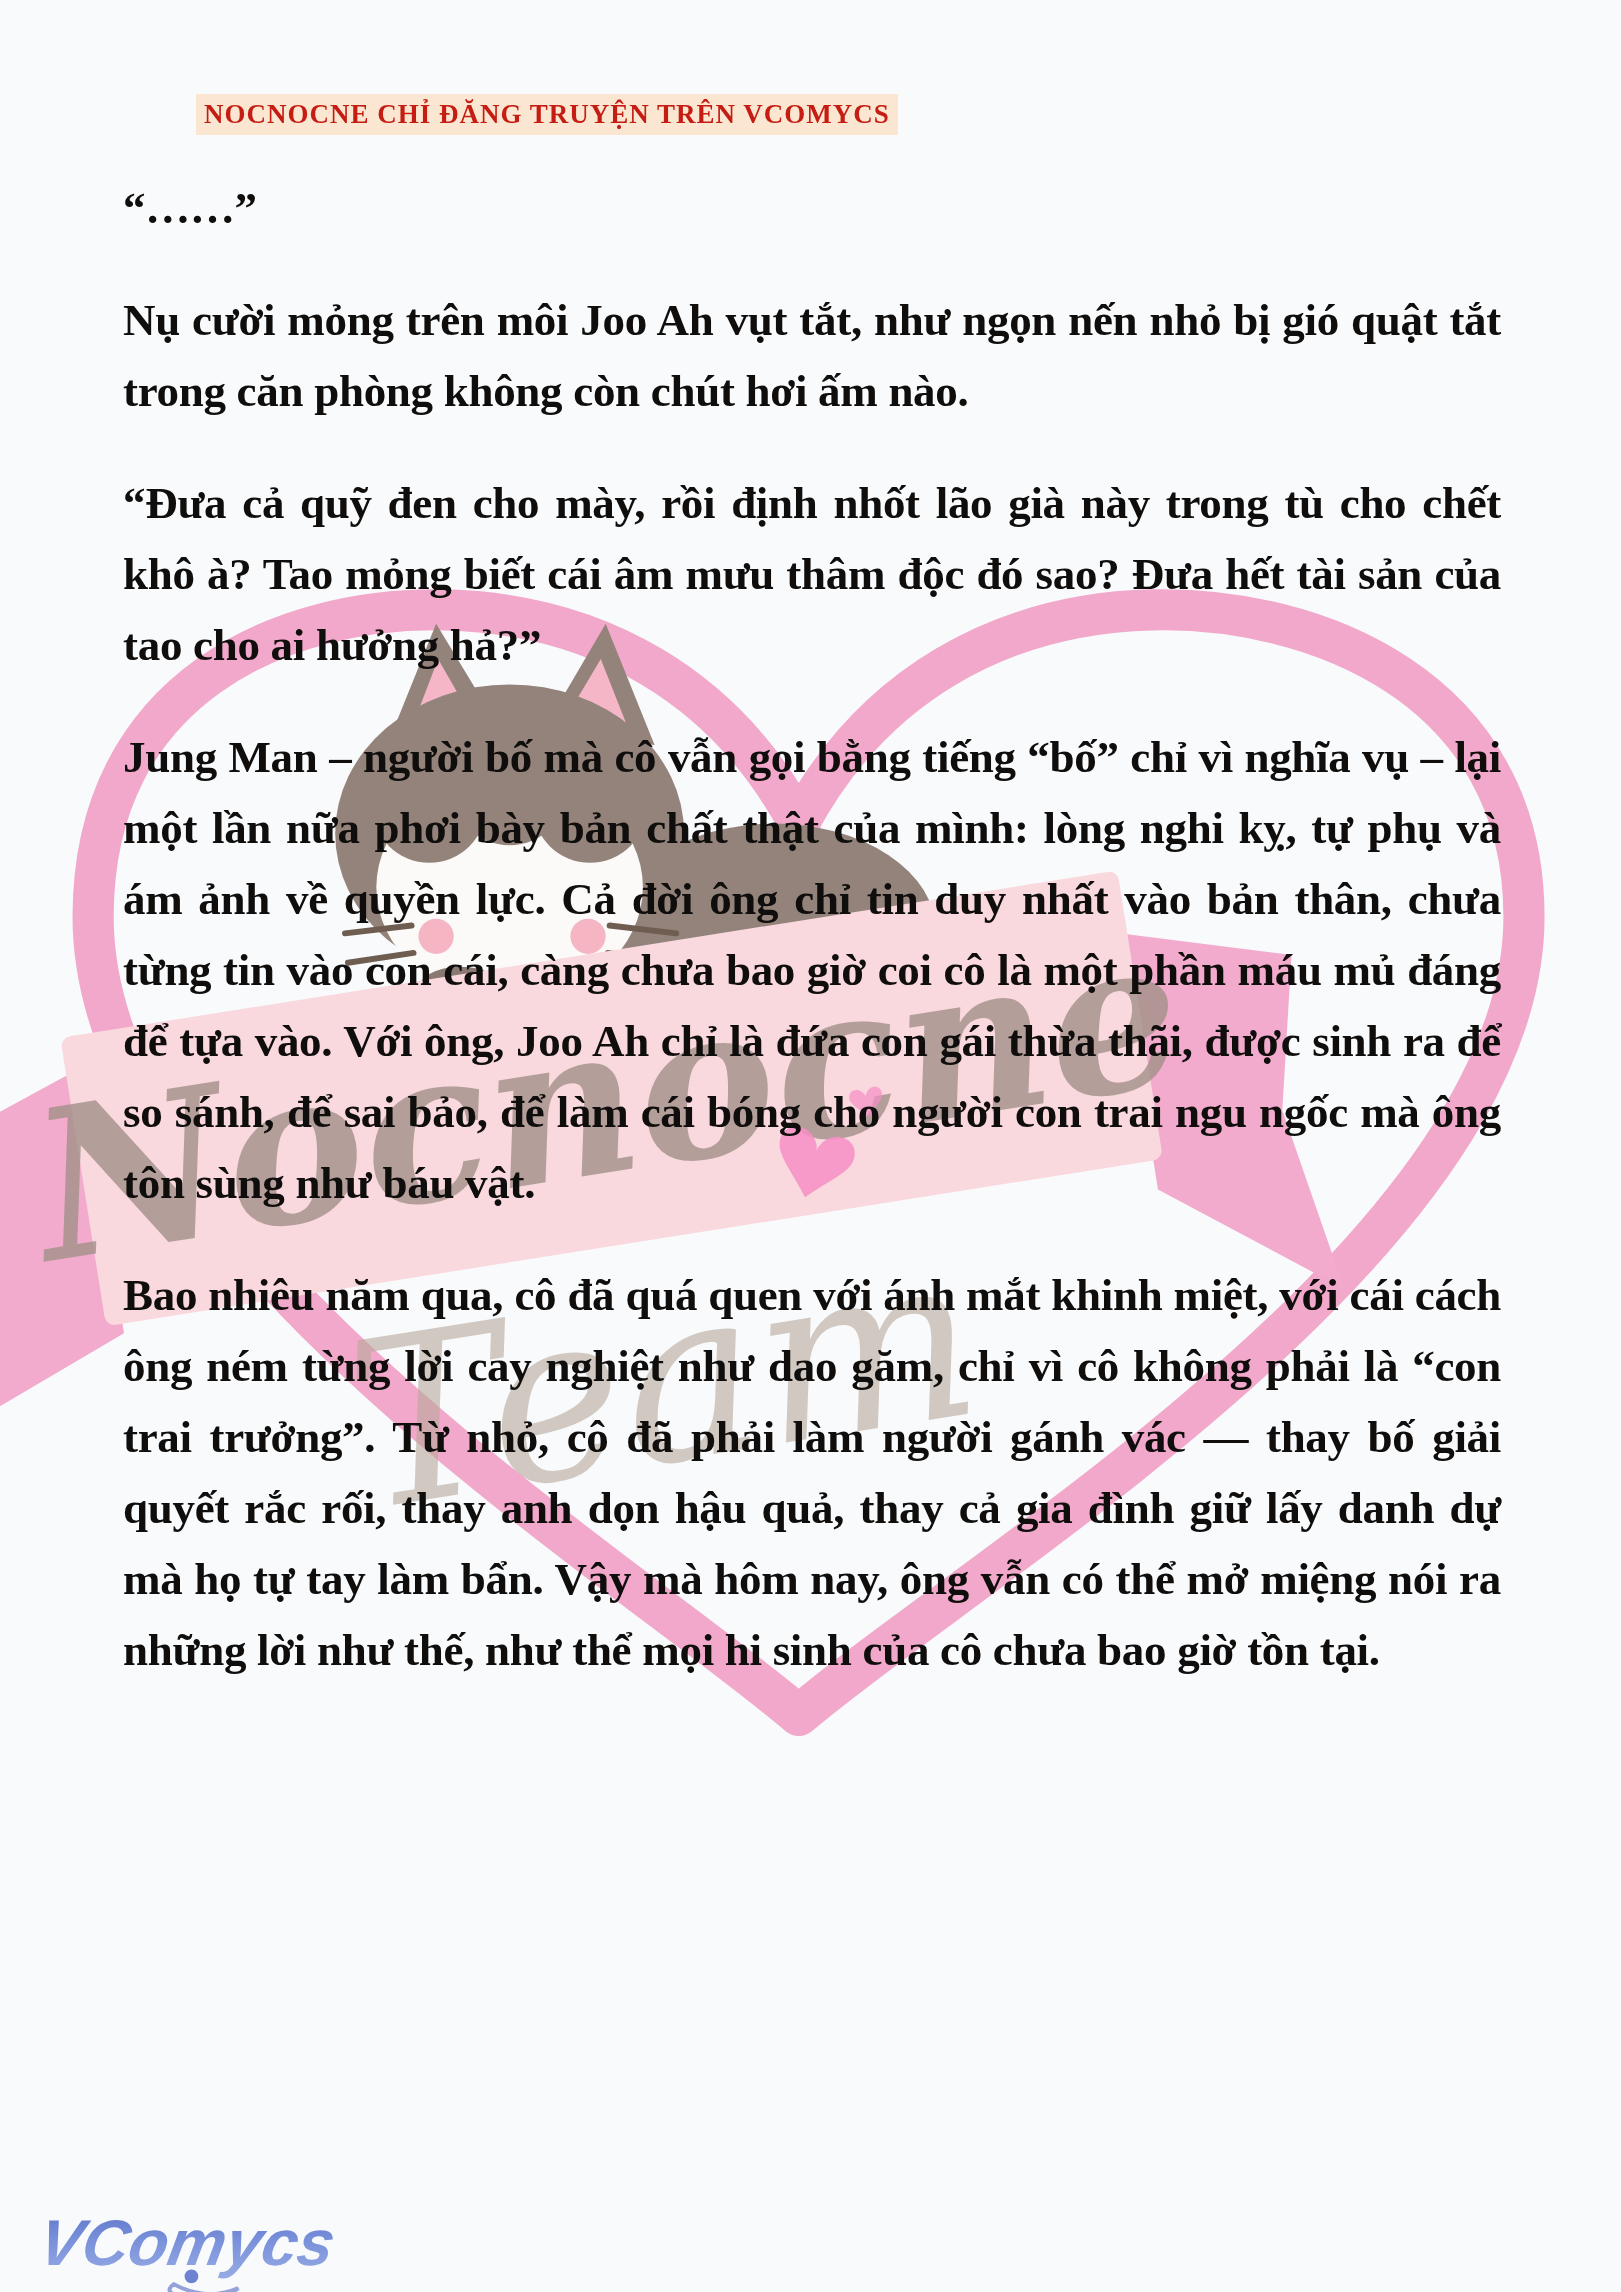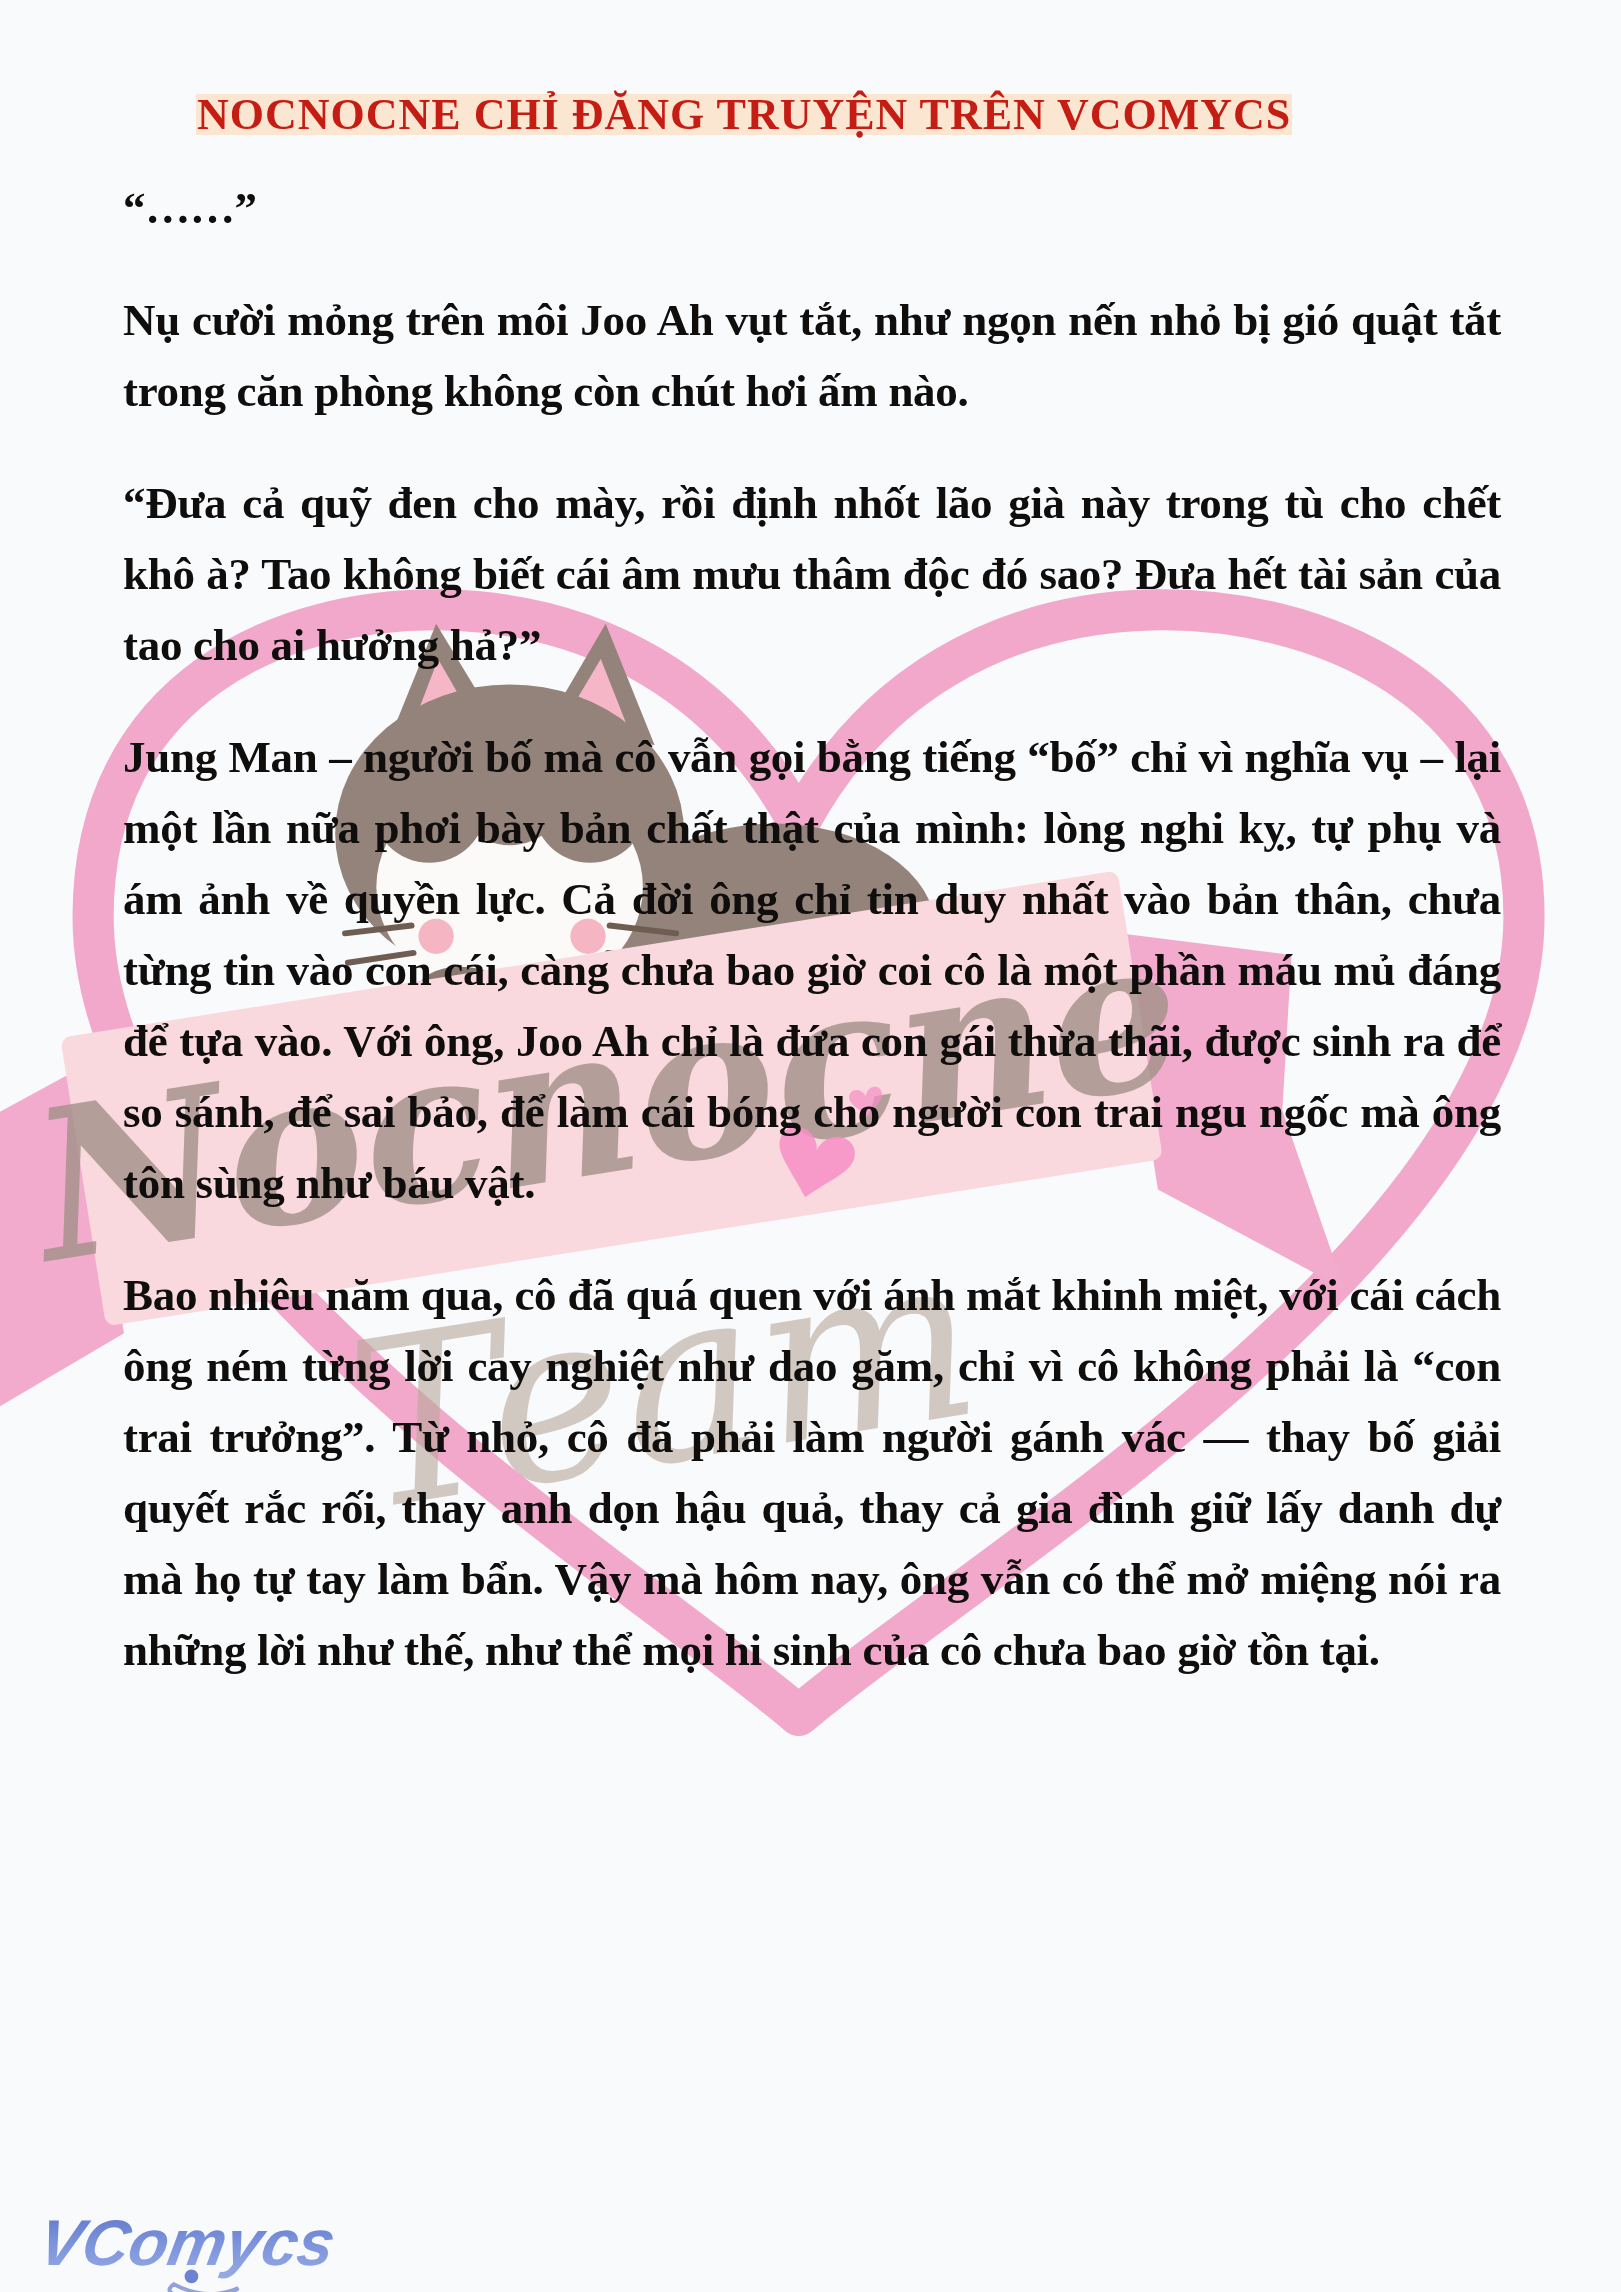--- a/index.html
+++ b/index.html
@@ -9,23 +9,23 @@
     background:#f8fafc;
     overflow:hidden;
     font-family:"Liberation Serif","DejaVu Serif",serif;
   }
   
   .notice{
     position:absolute;left:196px;top:94px;
     background:#fbe7d1;
     color:#c51d13;
     font-weight:bold;
-    font-size:44px;
+    font-size:27px;
     line-height:41px;
-    padding:0 1px;
+    padding:0 8px;
     letter-spacing:1px;
     white-space:nowrap;
   }
   
   .watermark{
     position:absolute;left:0;top:0;width:1621px;height:2293px;
     z-index:0;
   }
   
   .story{
@@ -102,21 +102,21 @@
     </g>
   </svg>
 
   <div class="notice">
     <span>NOCNOCNE CHỈ ĐĂNG TRUYỆN TRÊN VCOMYCS</span>
   </div>
 
   <div class="story">
     <p class="quote">“……”</p>
     <p>Nụ cười mỏng trên môi Joo Ah vụt tắt, như ngọn nến nhỏ bị gió quật tắt trong căn phòng không còn chút hơi ấm nào.</p>
-    <p>“Đưa cả quỹ đen cho mày, rồi định nhốt lão già này trong tù cho chết khô à? Tao không biết cái âm mưu thâm độc đó sao? Đưa hết tài sản của tao cho ai hưởng hả?”</p>
+    <p>“Đưa cả quỹ đen cho mày, rồi định nhốt lão già này trong tù cho chết khô à? Tao mỏng biết cái âm mưu thâm độc đó sao? Đưa hết tài sản của tao cho ai hưởng hả?”</p>
     <p>Jung Man – người bố mà cô vẫn gọi bằng tiếng “bố” chỉ vì nghĩa vụ – lại một lần nữa phơi bày bản chất thật của mình: lòng nghi kỵ, tự phụ và ám ảnh về quyền lực. Cả đời ông chỉ tin duy nhất vào bản thân, chưa từng tin vào con cái, càng chưa bao giờ coi cô là một phần máu mủ đáng để tựa vào. Với ông, Joo Ah chỉ là đứa con gái thừa thãi, được sinh ra để so sánh, để sai bảo, để làm cái bóng cho người con trai ngu ngốc mà ông tôn sùng như báu vật.</p>
     <p>Bao nhiêu năm qua, cô đã quá quen với ánh mắt khinh miệt, với cái cách ông ném từng lời cay nghiệt như dao găm, chỉ vì cô không phải là “con trai trưởng”. Từ nhỏ, cô đã phải làm người gánh vác — thay bố giải quyết rắc rối, thay anh dọn hậu quả, thay cả gia đình giữ lấy danh dự mà họ tự tay làm bẩn. Vậy mà hôm nay, ông vẫn có thể mở miệng nói ra những lời như thế, như thể mọi hi sinh của cô chưa bao giờ tồn tại.</p>
   </div>
 
   <svg class="logo" width="323" height="108" viewBox="0 0 330 110" xmlns="http://www.w3.org/2000/svg">
     <defs>
       <linearGradient id="vcg" x1="0" y1="0" x2="0" y2="1">
         <stop offset="0" stop-color="#5b74c8"></stop>
         <stop offset="0.5" stop-color="#7b92db"></stop>
         <stop offset="1" stop-color="#97abe4"></stop>

